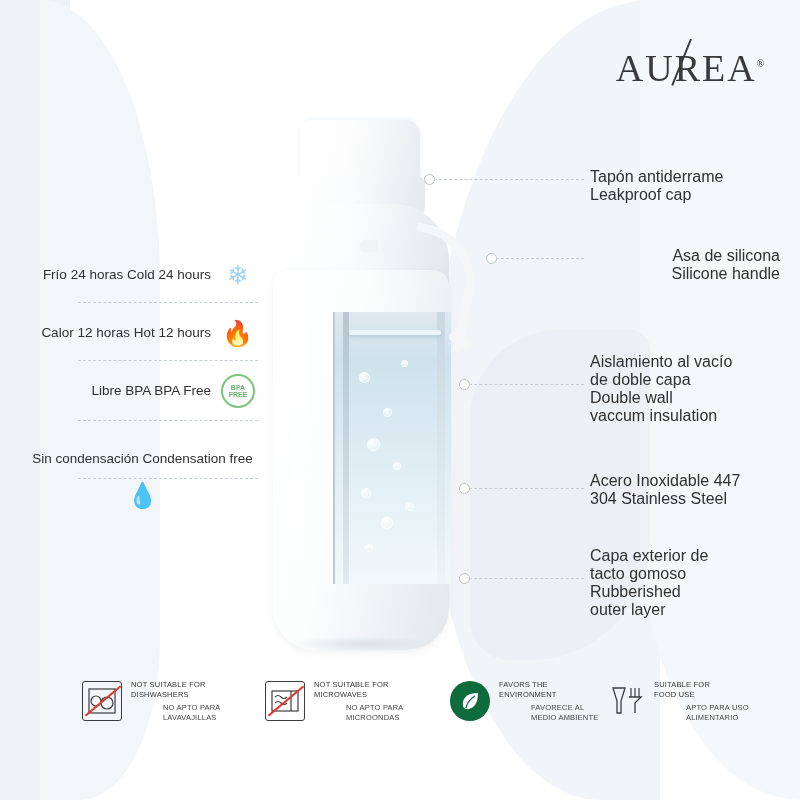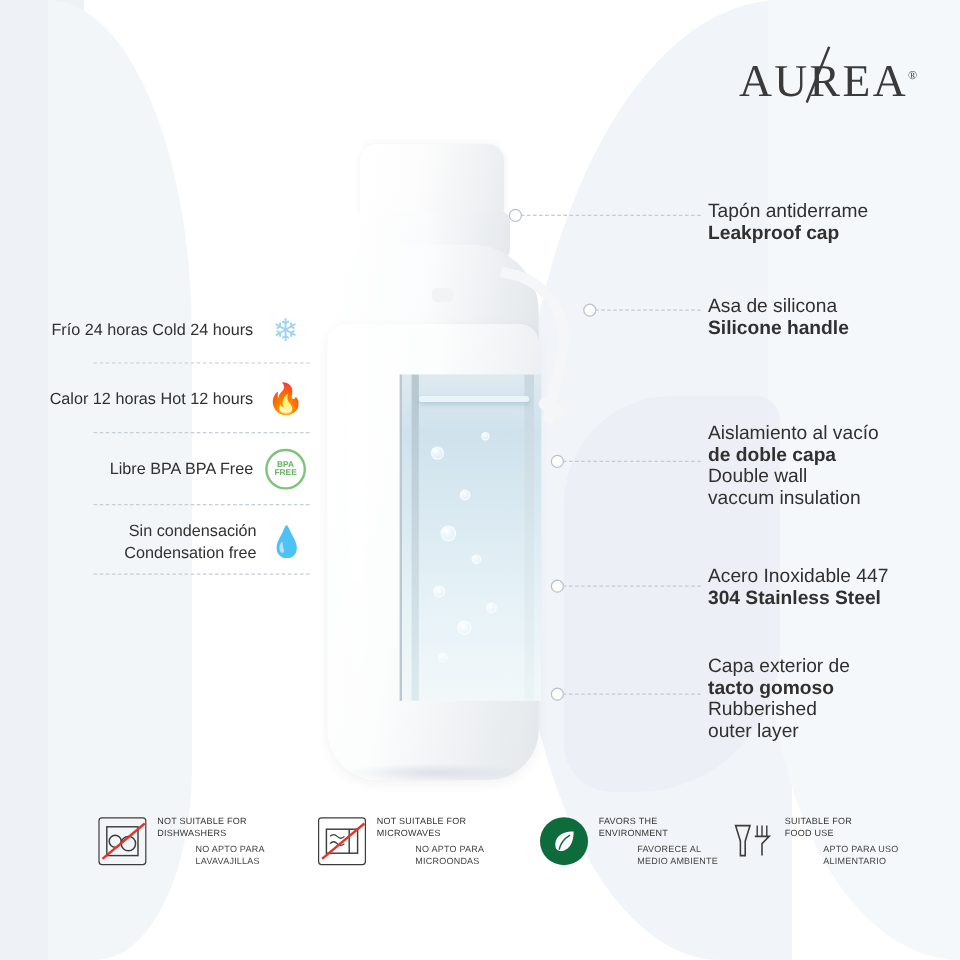--- a/index.html
+++ b/index.html
@@ -109,38 +109,38 @@
     background:#f1f3f5;border-radius:4px;
   }
   .base-shadow{
     position:absolute;left:40px;top:516px;width:152px;height:16px;
     background:radial-gradient(ellipse at center,rgba(180,190,200,.35),rgba(255,255,255,0) 70%);
   }
 
   
   .callout{position:absolute;font-size:16px;line-height:18px;color:#303030;}
   .callout .line1{display:block;}
-  .callout .line2{display:block;font-weight:bold;}
+  .callout .line2{display:block;}
   .callout .line3{display:block;}
   .callout .line4{display:block;}
 
   .dot{
     position:absolute;width:9px;height:9px;border-radius:50%;
     border:1.5px solid #b9c2ca;background:#ffffff;
   }
   .leader{
     position:absolute;height:0;border-top:1.5px dashed #c3ccd3;
   }
 
   
   .feature{
     position:absolute;display:flex;align-items:center;justify-content:flex-end;
     width:225px;gap:10px;
   }
-  .feature .ftext{text-align:right;font-size:13.5px;line-height:18px;color:#303030;}
+  .feature .ftext{text-align:center;font-size:13.5px;line-height:18px;color:#303030;}
   .feature .ficon{width:34px;height:34px;display:flex;align-items:center;justify-content:center;}
   .fdivider{position:absolute;left:78px;width:180px;border-top:1.5px dashed #c6ced5;}
 
   
   .snow{font-size:26px;color:#9fd4ef;line-height:1;}
   .flame{font-size:25px;line-height:1;}
   .bpa{
     width:30px;height:30px;border-radius:50%;
     border:2px solid #7cc47a;display:flex;flex-direction:column;
     align-items:center;justify-content:center;color:#6bb169;
@@ -217,21 +217,21 @@
 
   <div class="dot" style="left:424px;top:174px;"></div>
   <div class="leader" style="left:434px;top:179px;width:150px;"></div>
   <div class="callout" style="left:590px;top:168px;width:190px;">
     <span class="line1">Tapón antiderrame</span>
     <span class="line2">Leakproof cap</span>
   </div>
 
   <div class="dot" style="left:486px;top:253px;"></div>
   <div class="leader" style="left:496px;top:258px;width:88px;"></div>
-  <div class="callout" style="left:590px;top:247px;width:190px;">
+  <div class="callout" style="left:590px;top:247px;width:190px;text-align:right;">
     <span class="line1">Asa de silicona</span>
     <span class="line2">Silicone handle</span>
   </div>
 
   <div class="dot" style="left:459px;top:379px;"></div>
   <div class="leader" style="left:469px;top:384px;width:115px;"></div>
   <div class="callout" style="left:590px;top:353px;width:200px;">
     <span class="line1">Aislamiento al vacío</span>
     <span class="line2">de doble capa</span>
     <span class="line3">Double wall</span>
@@ -283,21 +283,21 @@
     </div>
     <div class="ficon">
       <div class="bpa">
         <span>BPA</span>
         <span>FREE</span>
       </div>
     </div>
   </div>
   <div class="fdivider" style="top:420px;"></div>
 
-  <div class="feature" style="left:30px;top:434px;">
+  <div class="feature" style="left:30px;top:450px;flex-direction:column;">
     <div class="ftext">
       <span class="line1">Sin condensación</span>
       <span class="line2">Condensation free</span>
     </div>
     <div class="ficon">
       <span class="drop">💧</span>
     </div>
   </div>
   <div class="fdivider" style="top:478px;"></div>
 

